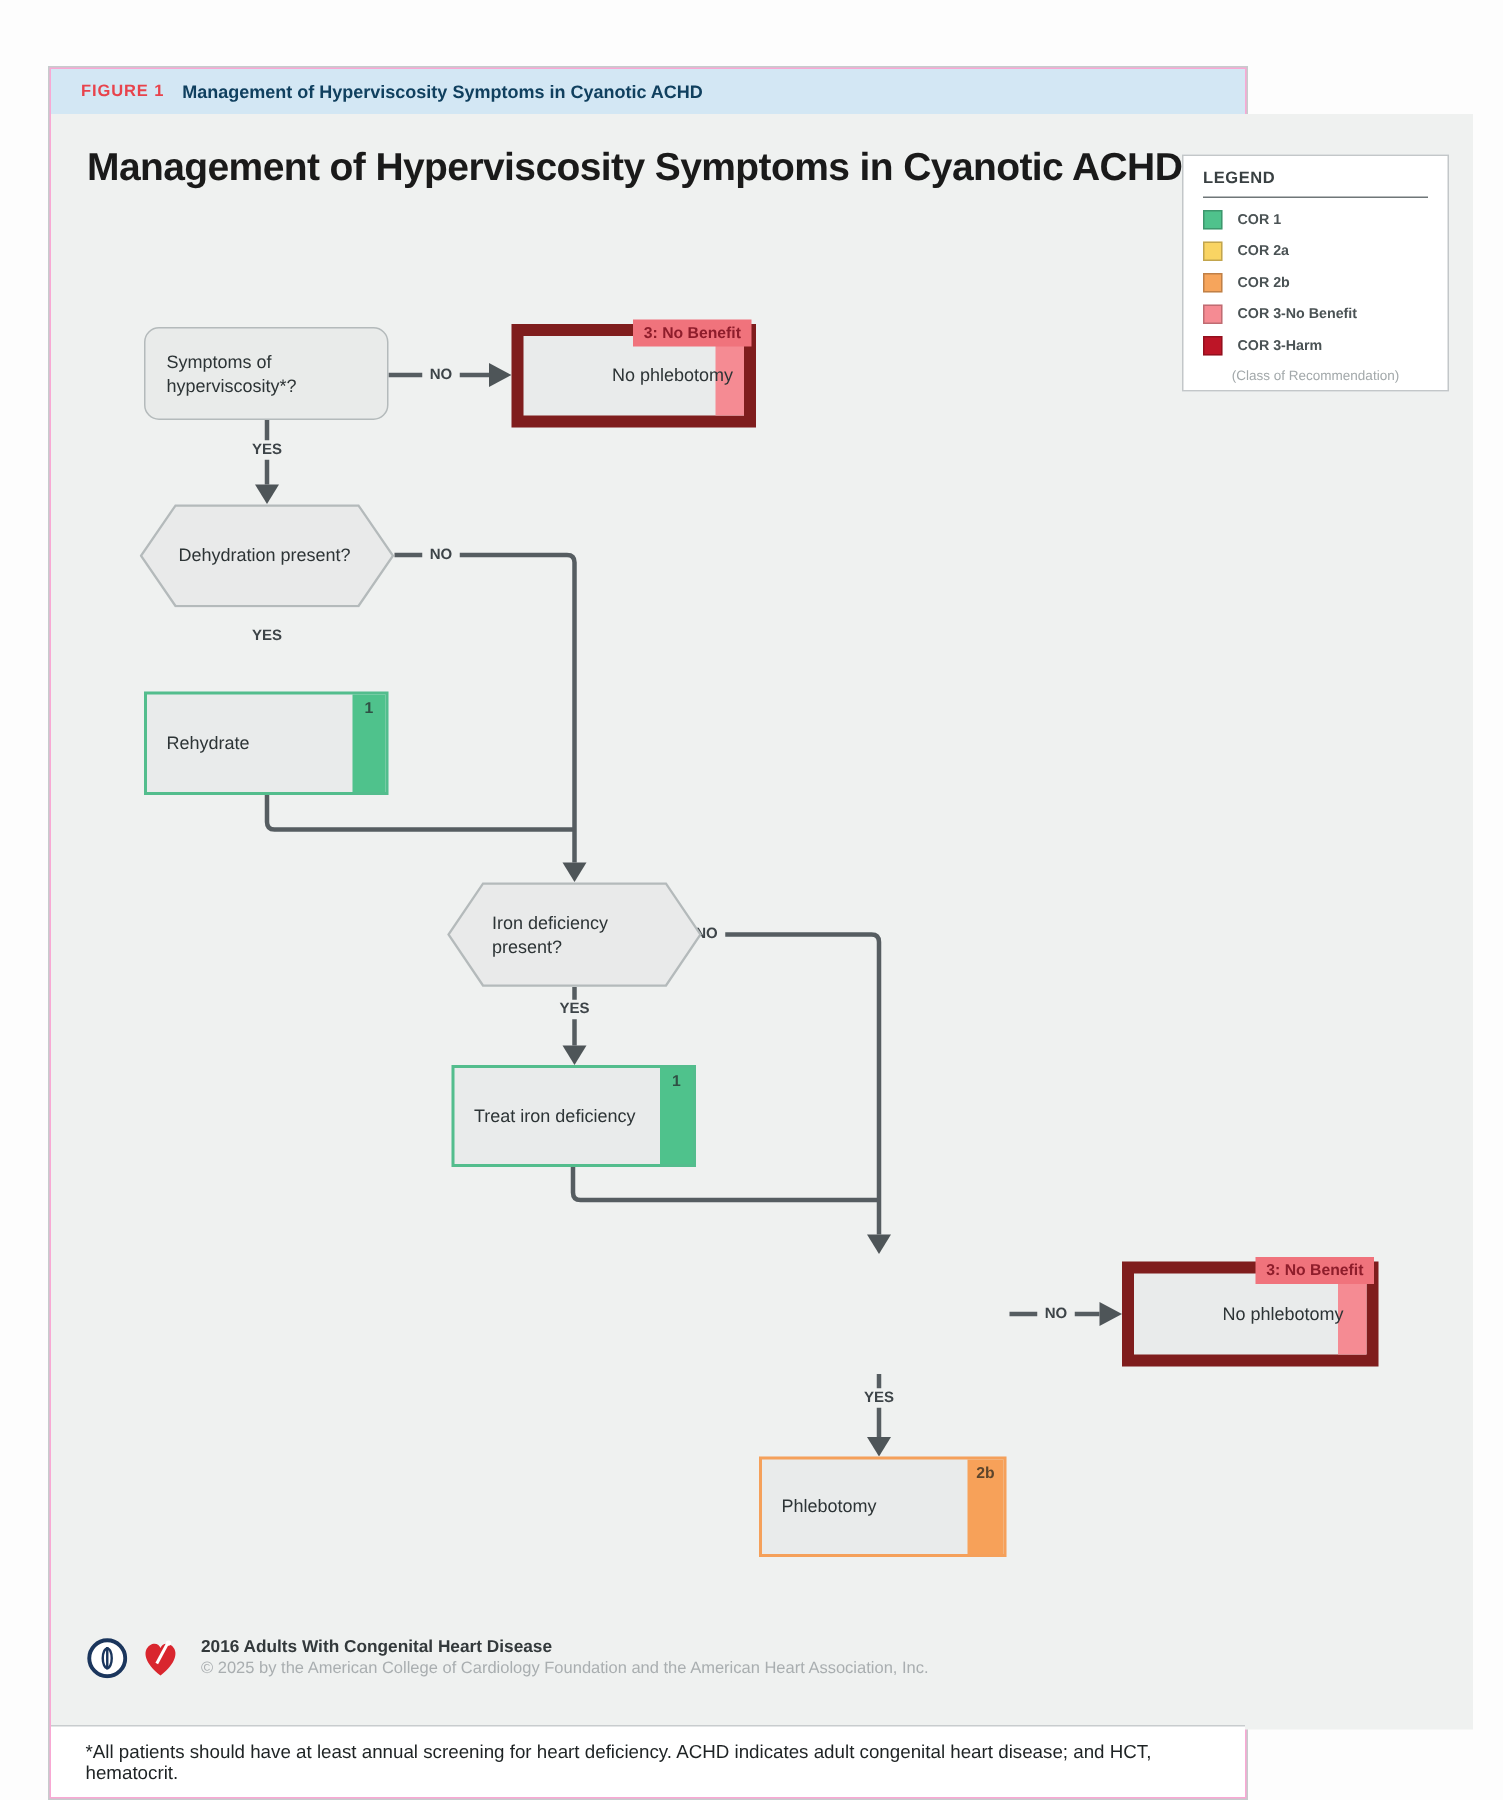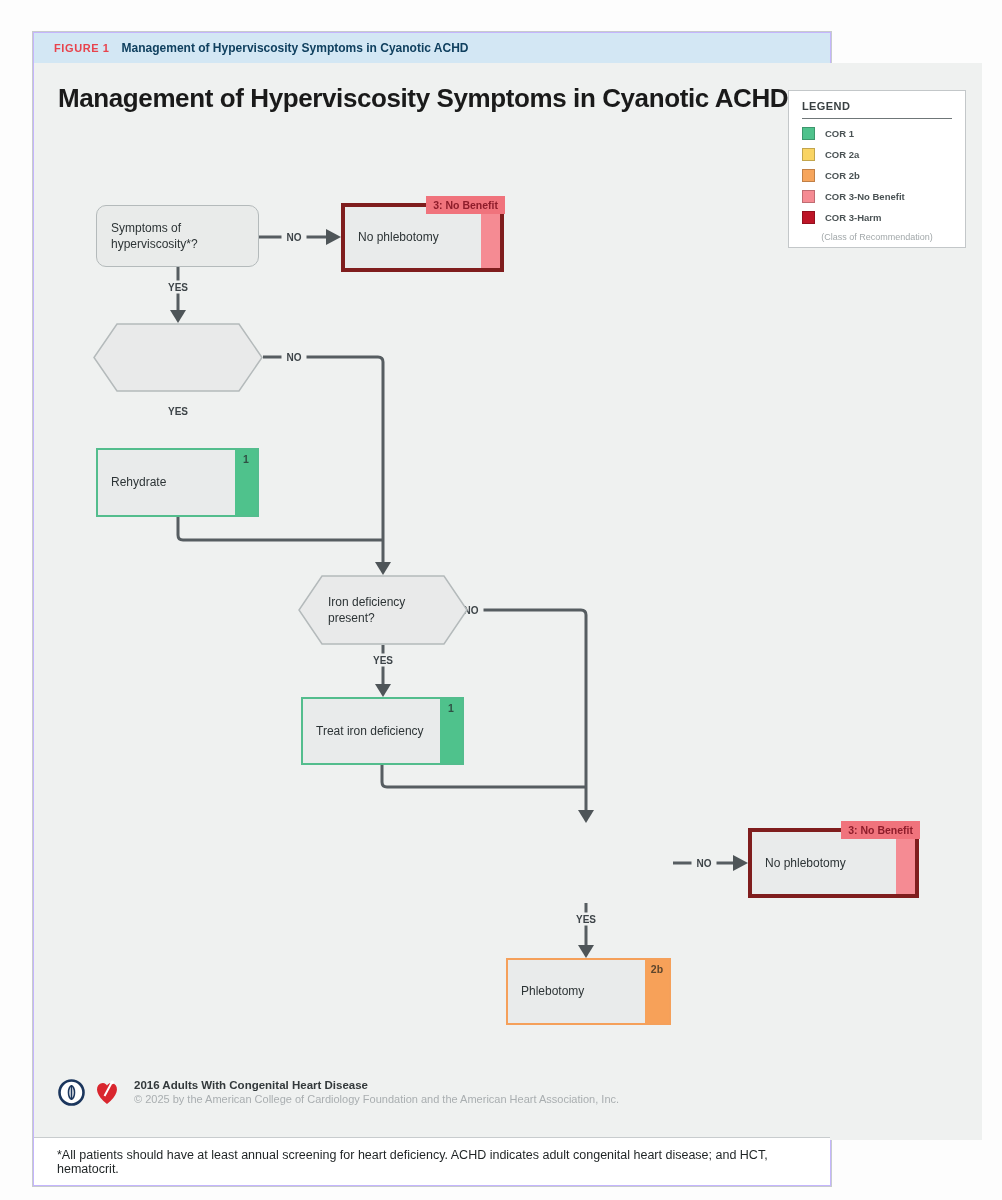--- a/index.html
+++ b/index.html
@@ -1,20 +1,20 @@
 <!DOCTYPE html>
 <html><head>
 <meta charset="utf-8">
 <style>
   * { margin:0; padding:0; box-sizing:border-box; }
   html,body { width:1002px; height:1200px; background:#ffffff; font-family:"Liberation Sans", sans-serif; }
   .page { position:relative; width:1002px; height:1200px; overflow:hidden; background:#fdfdfd; }
 
-  .frame { position:absolute; left:32px; top:31px; width:800px; height:1156px;
-           border:1px solid #c7cbcd; background:#c4b5fd; }
+  .frame { position:absolute; left:32px; top:44px; width:800px; height:1156px;
+           border:1px solid #c7cbcd; background:#f9a8d4; }
 
   .figure-bar { position:absolute; left:1px; top:1px; right:1px; height:30px;
                 background:#d3e7f4; display:flex; align-items:center; gap:12px; padding-left:20px; }
   .figure-label { color:#e8434c; font-size:11px; font-weight:bold; letter-spacing:.6px; }
   .figure-title { color:#10405f; font-size:12px; font-weight:bold; }
 
   .panel { position:absolute; left:1px; top:31px; width:948px; height:1077px; background:#eff1f0; }
 
   .main-title { position:absolute; left:24px; top:20px; font-size:26px; font-weight:bold;
                 color:#1a1a1a; letter-spacing:-0.4px; }
@@ -54,21 +54,21 @@
   .stripe-label { font-size:10.5px; font-weight:bold; margin-top:3px; display:block; }
 
   .box-green  { border:2px solid #53bd8d; }
   .box-green  .stripe { width:22px; background:#4fc28c; }
   .box-green  .stripe-label { color:#2f5044; }
 
   .box-orange { border:2px solid #f5a05a; }
   .box-orange .stripe { width:24px; background:#f7a159; }
   .box-orange .stripe-label { color:#5d452c; }
 
-  .box-pink   { border:4px solid #7f1d1d; }
+  .box-pink   { border:8px solid #7f1d1d;padding-left:46px; }
   .box-pink   .stripe { width:19px; background:#f58b93; }
 
   .cor-tag { position:absolute; top:-11px; right:-5px; height:18px; line-height:18px;
              background:#f0737c; color:#8e1d2b; font-size:10.5px; font-weight:bold;
              padding:0 7px; z-index:3; }
 
   
   .footer { position:absolute; left:24px; top:1015px; display:flex; align-items:center; gap:7px; }
   .footer-text { margin-left:5px; }
   .footer-line1 { font-size:11.5px; font-weight:bold; color:#33393b; }
@@ -164,20 +164,21 @@
       <div class="action-box box-pink" style="left:307px; top:140px; width:163px; height:69px;">
         <div class="cor-tag">3: No Benefit</div>
         <div class="stripe"></div>
         <div class="node-text">No phlebotomy</div>
       </div>
 
       <div class="hex" style="left:59px; top:260px; width:170px; height:69px;">
         <svg width="170" height="69">
             <polygon points="24,1 146,1 169,34.5 146,68 24,68 1,34.5" fill="#e9eaea" stroke="#b4babb" stroke-width="1.5"></polygon>
           </svg>
+        <div class="node-text" style="left:26px;">Dehydration present?</div>
       </div>
 
       <div class="action-box box-green" style="left:62px; top:385px; width:163px; height:69px;">
         <div class="stripe">
           <span class="stripe-label">1</span>
         </div>
         <div class="node-text">Rehydrate</div>
       </div>
 
       <div class="hex" style="left:264px; top:512px; width:170px; height:70px;">

